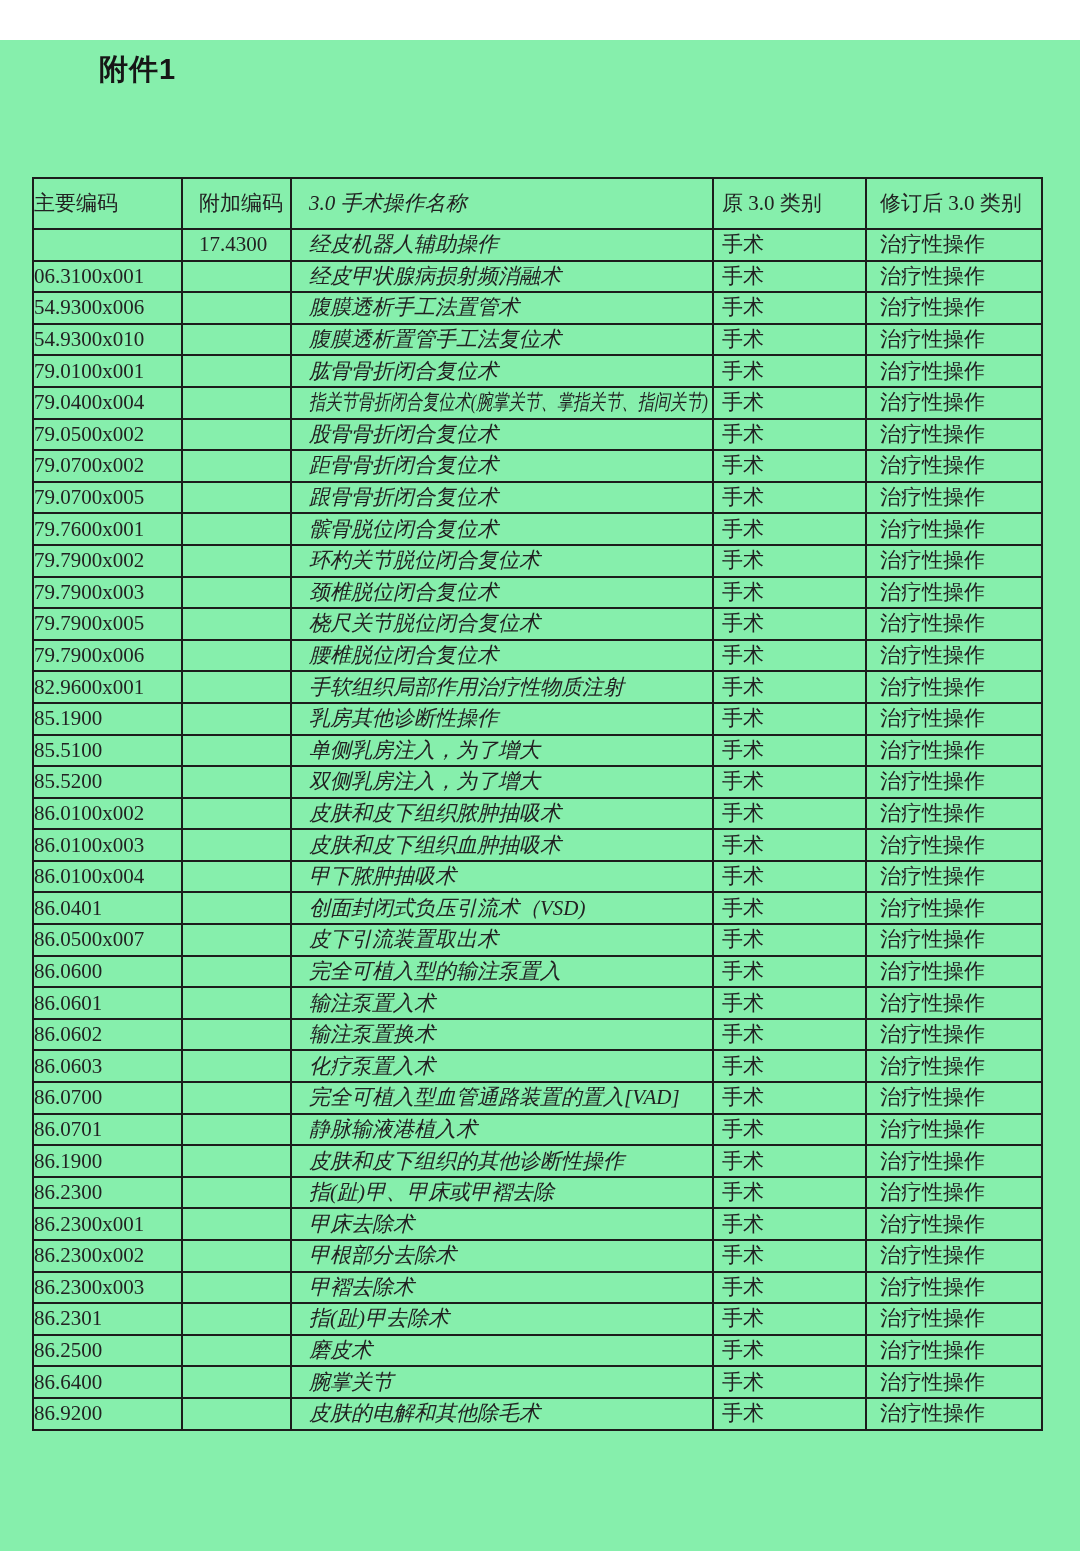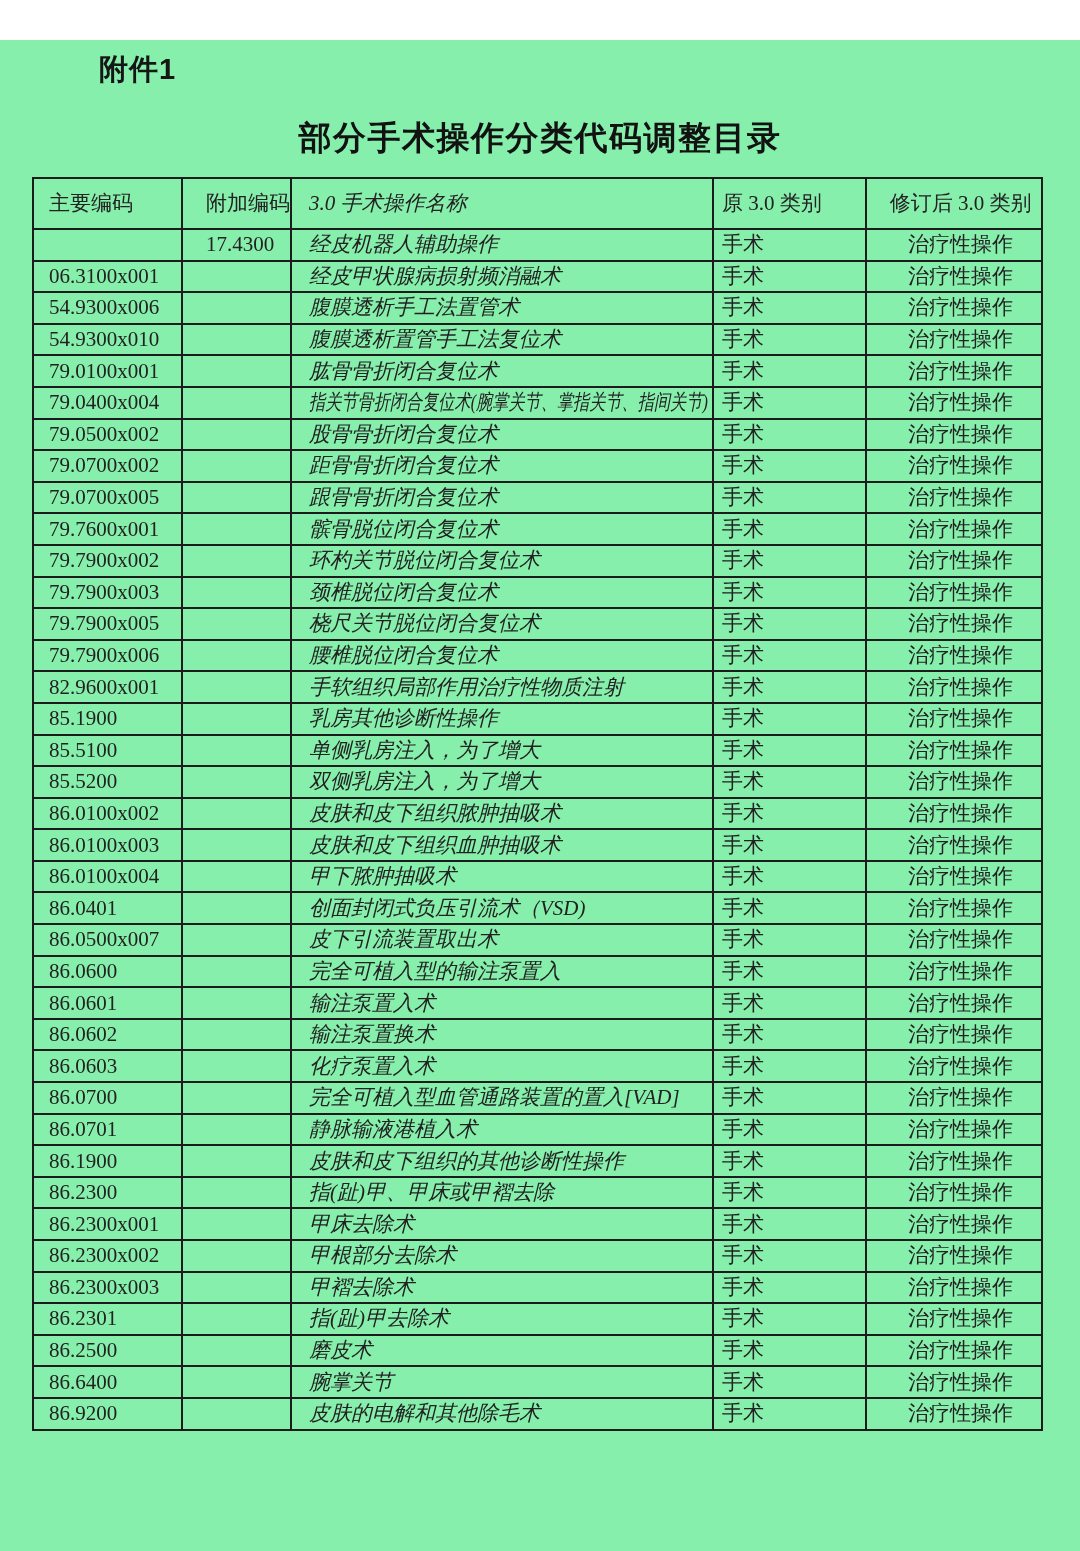--- a/index.html
+++ b/index.html
@@ -57,40 +57,39 @@
     color: #222222;
   }
   .code-table thead th {
     height: 49px;
     font-size: 21px;
   }
   .code-table tbody td {
     height: 29.6px;
     font-size: 21px;
   }
-  .code-table .c1 { padding-left: 15px; }
-  .code-table .c2 { padding-left: 23px; }
+  .code-table .c1 { padding-left: 0; }
+  .code-table .c2 { padding-left: 16px; }
   .code-table .c3 { padding-left: 17px; font-style: italic; }
   .code-table .c4 { padding-left: 8px; }
-  .code-table .c5 { padding-left: 13px; text-align: center; }
+  .code-table .c5 { padding-left: 13px; }
   .fit {
     display: inline-block;
     white-space: nowrap;
     transform-origin: left center;
     line-height: 1;
   }
 </style>
 </head>
 <body>
 
 <div class="page">
 
   <div class="attachment-label">附件1</div>
 
-  <div class="doc-title">部分手术操作分类代码调整目录</div>
 
   <table class="code-table">
     <colgroup>
       <col style="width:149px">
       <col style="width:109px">
       <col style="width:422px">
       <col style="width:153px">
       <col style="width:176px">
     </colgroup>
     <thead>

